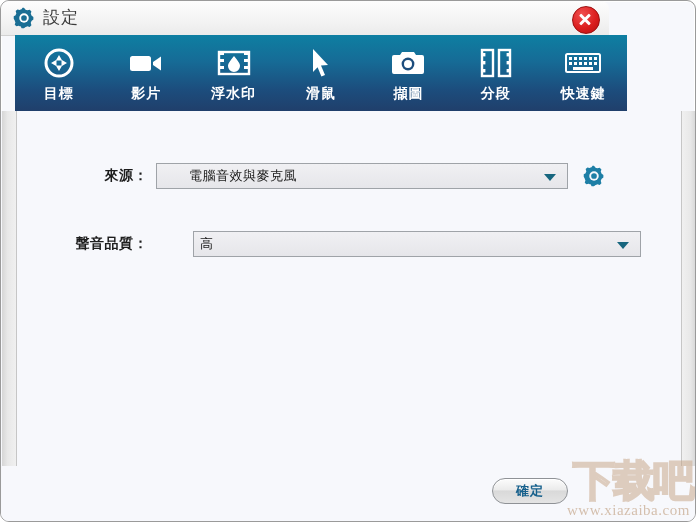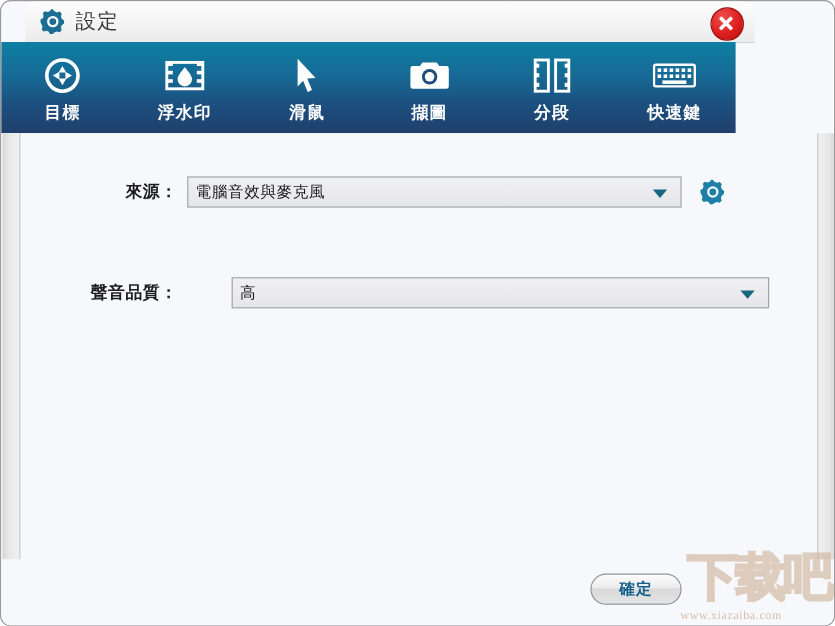--- a/index.html
+++ b/index.html
@@ -31,21 +31,20 @@
   
   .titlebar {
     position: absolute;
     left: 0; top: 0;
     width: 608px;
     height: 34px;
     background: linear-gradient(to bottom, #fdfdfd 0%, #f4f4f4 55%, #ebebeb 100%);
     border-bottom: 1px solid #d2d2d2;
     border-top-left-radius: 8px;
     border-top-right-radius: 8px;
-    margin-left: 20px;
   }
   .title-gear {
     position: absolute;
     left: 12px; top: 6px;
     width: 22px; height: 22px;
   }
   .title-text {
     position: absolute;
     left: 42px; top: 5px;
     font-size: 17px;
@@ -69,21 +68,21 @@
     width: 14px; height: 3px;
     background: #ffffff;
     border-radius: 1px;
   }
   .close-btn .x1 { transform: rotate(45deg); }
   .close-btn .x2 { transform: rotate(-45deg); }
 
   
   .toolbar {
     position: absolute;
-    left: 0; top: 34px;
+    left: 14px; top: 34px;
     width: 612px;
     height: 76px;
     background: linear-gradient(to bottom, #0e7fa2 0%, #166b96 35%, #1c4d7d 72%, #203f6b 100%);
     display: flex;
   }
   .tab {
     flex: 1 1 0;
     position: relative;
     display: flex;
     flex-direction: column;
@@ -136,21 +135,21 @@
     background: linear-gradient(to left, #d6d6d6 0%, #e8e8e8 40%, #f0f0f0 100%);
     border-right: none;
     border-left: 1px solid #c6c6c6;
   }
 
   .form-row {
     position: absolute;
     display: flex;
     align-items: center;
   }
-  .row-source  { left: 0px; top: 36px;  width: 640px; }
+  .row-source  { left: 0px; top: 52px;  width: 640px; }
   .row-quality { left: 0px; top: 120px; width: 640px; justify-content: space-between; }
 
   .field-label {
     width: 155px;
     text-align: right;
     padding-right: 8px;
     box-sizing: border-box;
     font-size: 14px;
     font-weight: bold;
     color: #1d1d1d;
@@ -161,21 +160,21 @@
   .combo {
     position: relative;
     height: 26px;
     background: linear-gradient(to bottom, #f0f0f3 0%, #e6e6ea 100%);
     border: 1px solid #9fa3a8;
     box-sizing: border-box;
     display: flex;
     align-items: center;
     cursor: pointer;
   }
-  .combo-source  { width: 412px; }
+  .combo-source  { width: 412px; padding-left: 26px; }
   .combo-quality { width: 448px; }
   .combo .ctext {
     padding-left: 6px;
     font-size: 13px;
     color: #1a1a1a;
     white-space: nowrap;
     letter-spacing: 0.5px;
   }
   .combo .carrow {
     position: absolute;
@@ -239,21 +238,21 @@
     font-weight: bold;
     color: transparent;
     -webkit-text-stroke: 2px #c9a98c;
     letter-spacing: -2px;
     line-height: 44px;
     white-space: nowrap;
   }
   .wm-url {
     position: absolute;
     left: 6px; bottom: 2px;
-    font-size: 10px;
+    font-size: 15px;
     color: #b8916d;
     letter-spacing: 0.5px;
     white-space: nowrap;
     font-family: "Liberation Serif", serif;
   }
 </style>
 </head>
 <body>
 
 <div class="window">
@@ -278,20 +277,29 @@
     <div class="tab">
       <span class="ticon">
         <svg width="34" height="34" viewBox="0 0 34 34">
           <circle cx="17" cy="17" r="13" fill="none" stroke="#ffffff" stroke-width="3"></circle>
           <path fill="#ffffff" d="M17 9 l3.2 5.5 h-6.4z M17 25 l-3.2-5.5 h6.4z M9 17 l5.5-3.2 v6.4z M25 17 l-5.5 3.2 v-6.4z"></path>
         </svg>
       </span>
       <span class="tlabel">目標</span>
     </div>
 
+    <div class="tab">
+      <span class="ticon">
+        <svg width="36" height="26" viewBox="0 0 36 26">
+          <rect x="2" y="6" width="21" height="15" rx="2.5" fill="#ffffff"></rect>
+          <path fill="#ffffff" d="M25 12 L33 6.5 v14 L25 15z"></path>
+        </svg>
+      </span>
+      <span class="tlabel">影片</span>
+    </div>
 
 
     <div class="tab">
       <span class="ticon">
         <svg width="34" height="28" viewBox="0 0 34 28">
           <rect x="2" y="3" width="30" height="22" fill="none" stroke="#ffffff" stroke-width="2.4"></rect>
           <rect x="2" y="3" width="5" height="3" fill="#ffffff"></rect>
           <rect x="2" y="10" width="5" height="3" fill="#ffffff"></rect>
           <rect x="2" y="17" width="5" height="3" fill="#ffffff"></rect>
           <rect x="27" y="3" width="5" height="3" fill="#ffffff"></rect>

